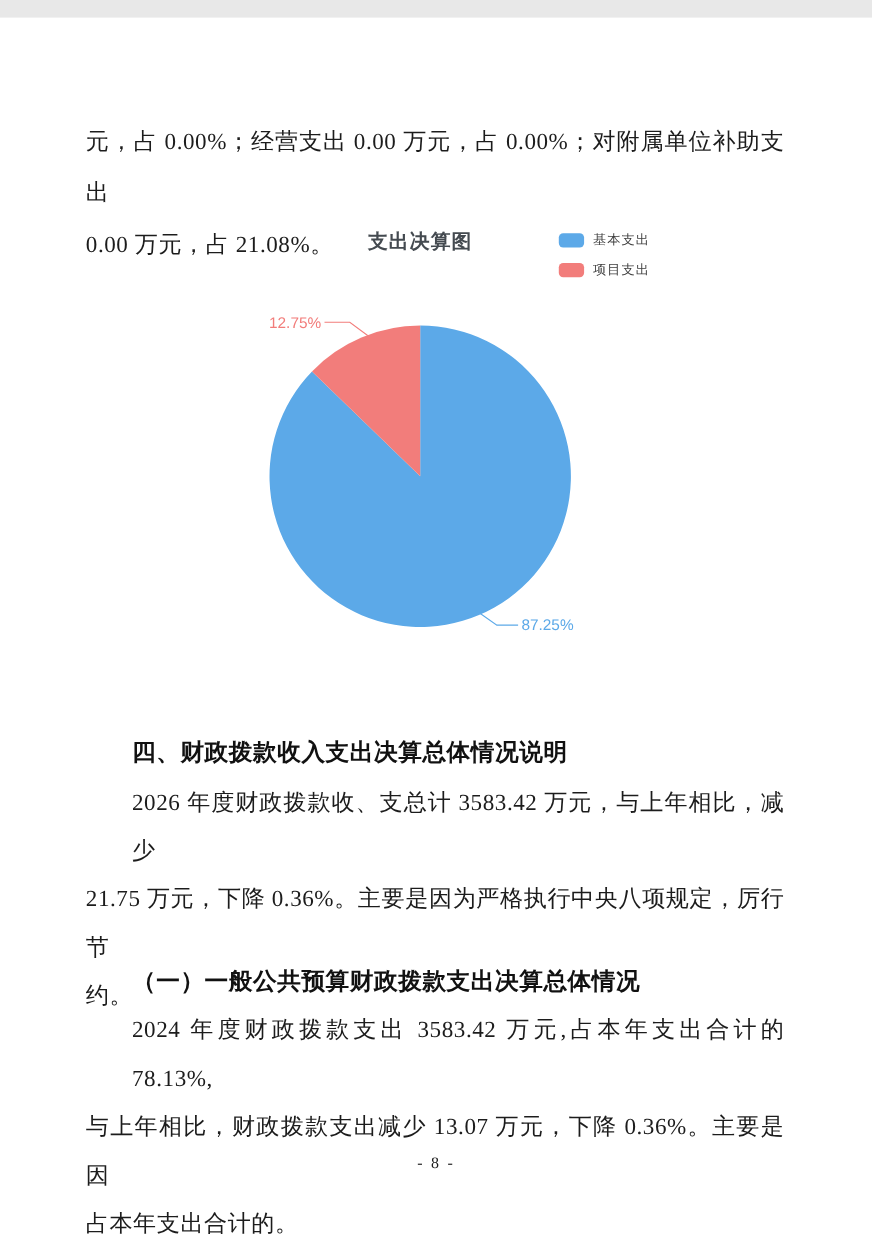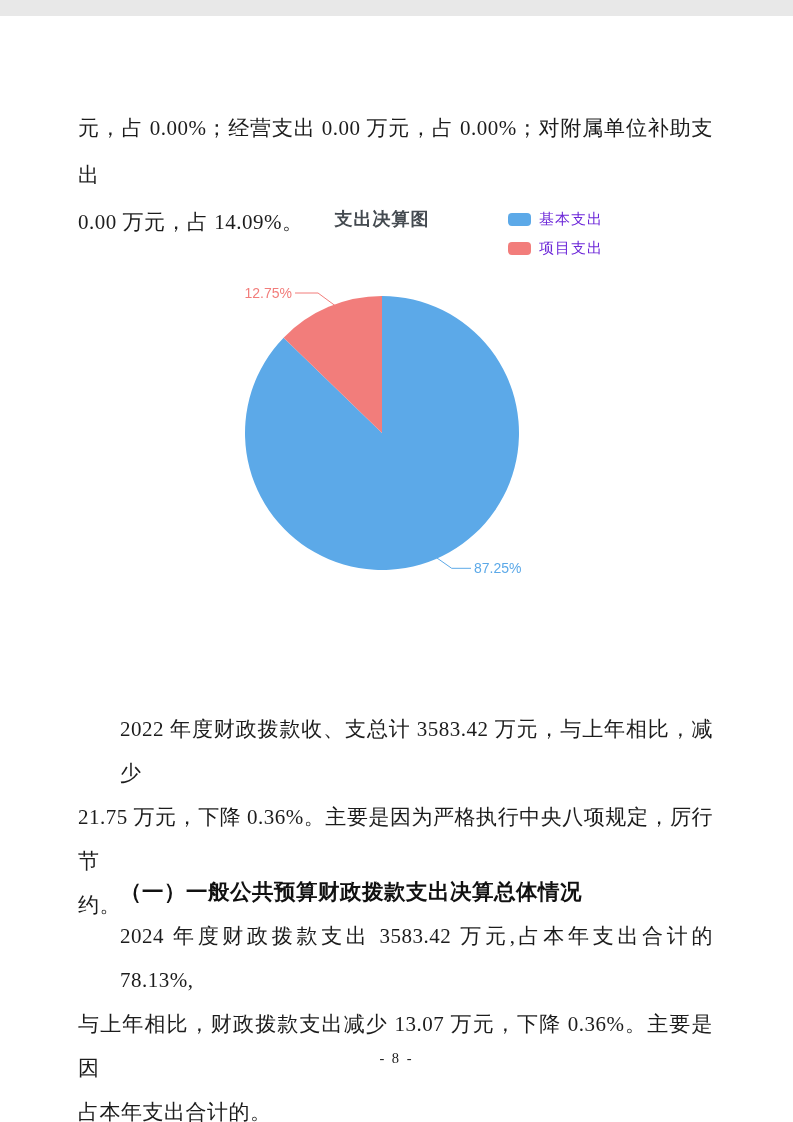--- a/index.html
+++ b/index.html
@@ -75,22 +75,22 @@
     cursor: default;
   }
   .swatch {
     display: inline-block;
     width: 23px;
     height: 13px;
     border-radius: 4px;
     margin-right: 8px;
   }
   .legend-label {
-    font-size: 15px;
-    color: #6d28d9;
+    font-size: 12px;
+    color: #404040;
     letter-spacing: 1px;
   }
   .pie-svg {
     position: absolute;
     left: 222px;
     top: 257px;
     width: 320px;
     height: 320px;
   }
   .pie-label {
@@ -108,21 +108,21 @@
     letter-spacing: 2px;
   }
 </style>
 </head>
 <body>
 
 <div class="page">
 
   <div class="textblock p-top">
     <div class="line just">元，占 0.00%；经营支出 0.00 万元，占 0.00%；对附属单位补助支出</div>
-    <div class="line">0.00 万元，占 14.09%。</div>
+    <div class="line">0.00 万元，占 21.08%。</div>
   </div>
 
   <div>
     <div class="chart-title">支出决算图</div>
 
     <div class="legend">
       <div class="legend-item">
         <span class="swatch" style="background: rgb(92, 169, 232);"></span>
         <span class="legend-label">基本支出</span>
       </div>
@@ -139,22 +139,23 @@
       <path d="M160,160 L61.62,64.66 A137,137 0 0 1 160,23 Z" fill="#F27D7B"></path>
 
       <polyline points="115,34 96,20 73,20" fill="none" stroke-width="1" stroke="#F27D7B"></polyline>
       <text x="70" y="25" text-anchor="end" class="pie-label" fill="#F27D7B">12.75%</text>
 
       <polyline points="210.7,282 229.7,295.3 249,295.3" fill="none" stroke-width="1" stroke="#5CA9E8"></polyline>
       <text x="252" y="300" text-anchor="start" class="pie-label" fill="#5CA9E8">87.25%</text>
     </svg>
   </div>
 
+  <div class="heading h-4">四、财政拨款收入支出决算总体情况说明</div>
   <div class="textblock p-4">
-    <div class="line just indent">2022 年度财政拨款收、支总计 3583.42 万元，与上年相比，减少</div>
+    <div class="line just indent">2026 年度财政拨款收、支总计 3583.42 万元，与上年相比，减少</div>
     <div class="line just">21.75 万元，下降 0.36%。主要是因为严格执行中央八项规定，厉行节</div>
     <div class="line">约。</div>
   </div>
 
   <div class="heading h-51">（一）一般公共预算财政拨款支出决算总体情况</div>
   <div class="textblock p-5">
     <div class="line just indent">2024 年度财政拨款支出 3583.42 万元,占本年支出合计的 78.13%,</div>
     <div class="line just">与上年相比，财政拨款支出减少 13.07 万元，下降 0.36%。主要是因</div>
     <div class="line">占本年支出合计的。</div>
   </div>

